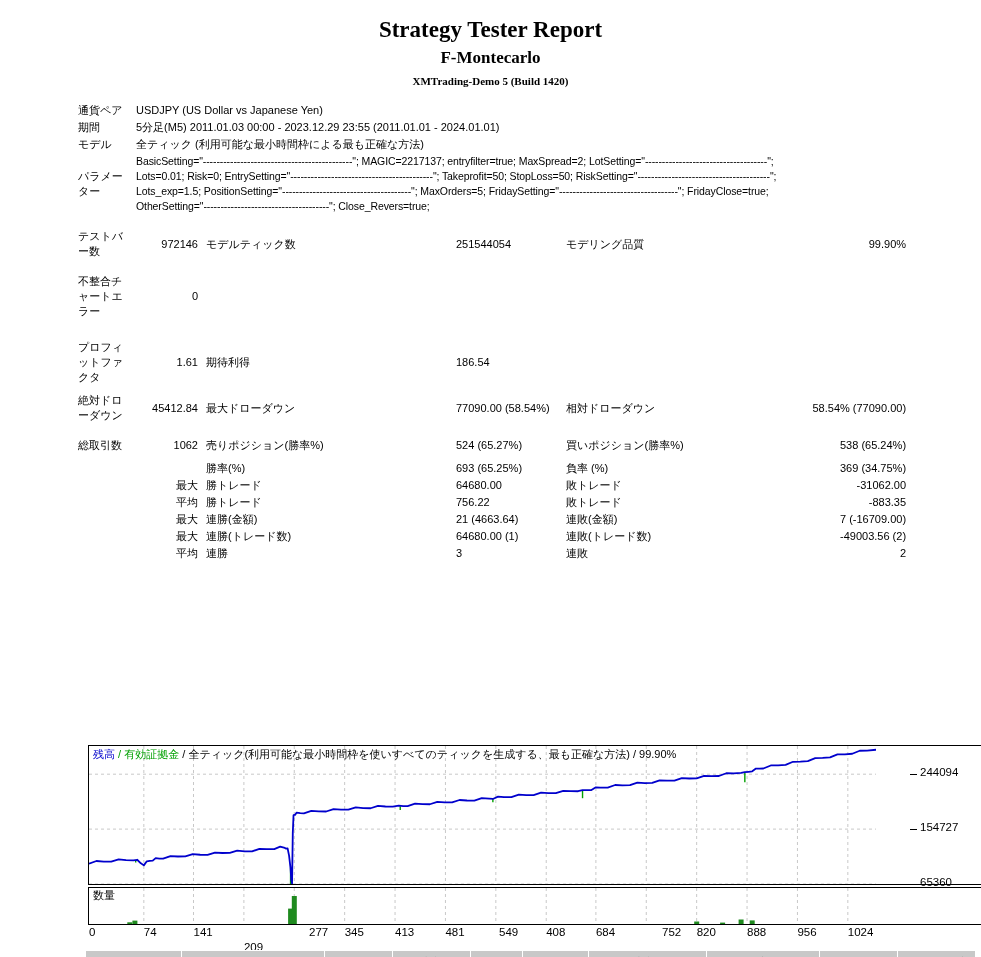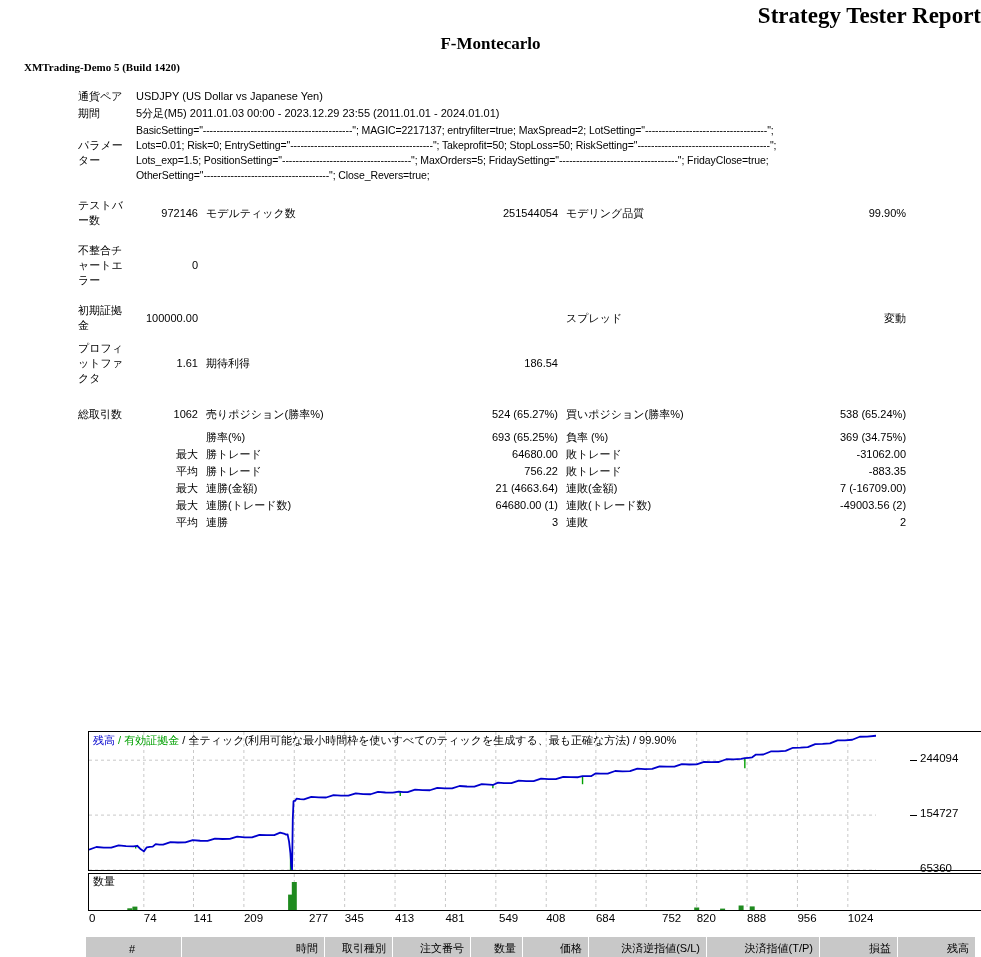--- a/index.html
+++ b/index.html
@@ -7,56 +7,55 @@
     width:981px;height:957px;
     background:#ffffff;
     font-family:"Liberation Sans","DejaVu Sans",sans-serif;
     color:#000000;
     overflow:hidden;
   }
   .page{position:relative;width:981px;height:957px;}
 
   
   .title-h1{
-    text-align:right;
+    text-align:center;
     font-family:"Liberation Serif","DejaVu Serif",serif;
     font-weight:bold;font-size:23px;line-height:23px;
-    margin-top:4px;
+    margin-top:18px;
   }
   .title-h2{
     text-align:center;
     font-family:"Liberation Serif","DejaVu Serif",serif;
     font-weight:bold;font-size:17px;line-height:19px;
     margin-top:7px;
   }
   .title-h3{
-    text-align:left;
+    text-align:center;
     font-family:"Liberation Serif","DejaVu Serif",serif;
     font-weight:bold;font-size:11px;line-height:13px;
     margin-top:8px;
-    padding-left:24px;
   }
 
   
   table.summary{
     border-collapse:collapse;
     width:836px;
     margin:14px 0 0 74px;
     font-size:11px;
     table-layout:fixed;
   }
   table.summary td{
     padding:1px 4px;
     vertical-align:middle;
     line-height:15px;
   }
   .lbl{ text-align:left; width:58px; word-break:break-all;}
   .val{ text-align:right; width:78px; white-space:nowrap;}
   .lbl2{ text-align:left; }
-  .val2{ text-align:right; white-space:nowrap; }
+  .val2{ white-space:nowrap; }
   .lbl3{ text-align:left; }
   .val3{ text-align:right; white-space:nowrap; }
   .spacer-row td{height:11px;padding:0;}
   .small-gap td{height:4px;padding:0;}
 
   td.params{
     font-size:10.5px;
     line-height:13.5px;
     white-space:nowrap;
     letter-spacing:-0.1px;
@@ -153,20 +152,24 @@
     <tbody>
       <tr>
         <td class="lbl">通貨ペア</td>
         <td colspan="5" class="lbl2">USDJPY (US Dollar vs Japanese Yen)</td>
       </tr>
       <tr>
         <td class="lbl">期間</td>
         <td colspan="5" class="lbl2">5分足(M5) 2011.01.03 00:00 - 2023.12.29 23:55 (2011.01.01 - 2024.01.01)</td>
       </tr>
       <tr>
+        <td class="lbl">モデル</td>
+        <td colspan="5" class="lbl2">全ティック (利用可能な最小時間枠による最も正確な方法)</td>
+      </tr>
+      <tr>
         <td class="lbl">パラメーター</td>
         <td colspan="5" class="params">
           <div>BasicSetting="--------------------------------------------"; MAGIC=2217137; entryfilter=true; MaxSpread=2; LotSetting="------------------------------------";</div>
           <div>Lots=0.01; Risk=0; EntrySetting="------------------------------------------"; Takeprofit=50; StopLoss=50; RiskSetting="---------------------------------------";</div>
           <div>Lots_exp=1.5; PositionSetting="--------------------------------------"; MaxOrders=5; FridaySetting="-----------------------------------"; FridayClose=true;</div>
           <div>OtherSetting="-------------------------------------"; Close_Revers=true;</div>
         </td>
       </tr>
 
       <tr class="spacer-row">
@@ -192,47 +195,47 @@
         <td class="lbl2"></td>
         <td class="val2"></td>
         <td class="lbl3"></td>
         <td class="val3"></td>
       </tr>
 
       <tr class="spacer-row">
           <td colspan="6"></td>
         </tr>
 
-      <tr>
-        <td class="lbl">初期証拠金</td>
-        <td class="val">100000.00</td>
-        <td class="lbl2"></td>
-        <td class="val2"></td>
-        <td class="lbl3">スプレッド</td>
-        <td class="val3">変動</td>
-      </tr>
 
       <tr class="small-gap">
           <td colspan="6"></td>
         </tr>
 
 
       <tr>
         <td class="lbl">プロフィットファクタ</td>
         <td class="val">1.61</td>
         <td class="lbl2">期待利得</td>
         <td class="val2">186.54</td>
         <td class="lbl3"></td>
         <td class="val3"></td>
       </tr>
 
       <tr class="small-gap">
           <td colspan="6"></td>
         </tr>
 
+      <tr>
+        <td class="lbl">絶対ドローダウン</td>
+        <td class="val">45412.84</td>
+        <td class="lbl2">最大ドローダウン</td>
+        <td class="val2">77090.00 (58.54%)</td>
+        <td class="lbl3">相対ドローダウン</td>
+        <td class="val3">58.54% (77090.00)</td>
+      </tr>
 
       <tr class="spacer-row">
           <td colspan="6"></td>
         </tr>
 
       <tr>
         <td class="lbl">総取引数</td>
         <td class="val">1062</td>
         <td class="lbl2">売りポジション(勝率%)</td>
         <td class="val2">524 (65.27%)</td>
@@ -374,21 +377,21 @@
       <div class="ytick" style="top: 21.2008px;">244094</div>
       <div class="ytickmark" style="top: 84.1004px;"></div>
       <div class="ytick" style="top: 76.1004px;">154727</div>
       <div class="ytickmark" style="top: 139px;"></div>
       <div class="ytick" style="top: 131px;">65360</div>
     </div>
   <div class="xaxis" id="xaxis">
       <div class="xtick" style="left: 1px;">0</div>
       <div class="xtick" style="left: 55.838px;">74</div>
       <div class="xtick" style="left: 105.489px;">141</div>
-      <div class="xtick" style="left: 155.88px;">209</div>
+      <div class="xtick" style="left: 155.88px; margin-top: 15px;">209</div>
       <div class="xtick" style="left: 221px;">277</div>
       <div class="xtick" style="left: 256.664px;">345</div>
       <div class="xtick" style="left: 307.056px;">413</div>
       <div class="xtick" style="left: 357.447px;">481</div>
       <div class="xtick" style="left: 411px;">549</div>
       <div class="xtick" style="left: 458.231px;">408</div>
       <div class="xtick" style="left: 507.881px;">684</div>
       <div class="xtick" style="left: 574px;">752</div>
       <div class="xtick" style="left: 608.665px;">820</div>
       <div class="xtick" style="left: 659.056px;">888</div>

